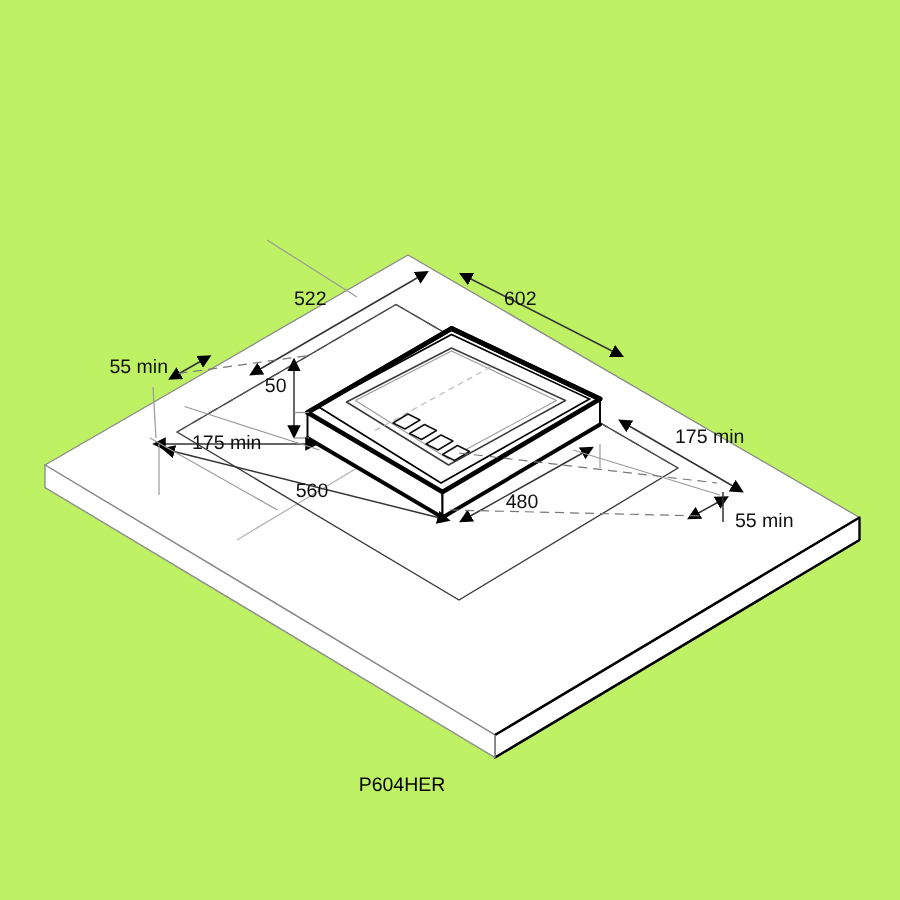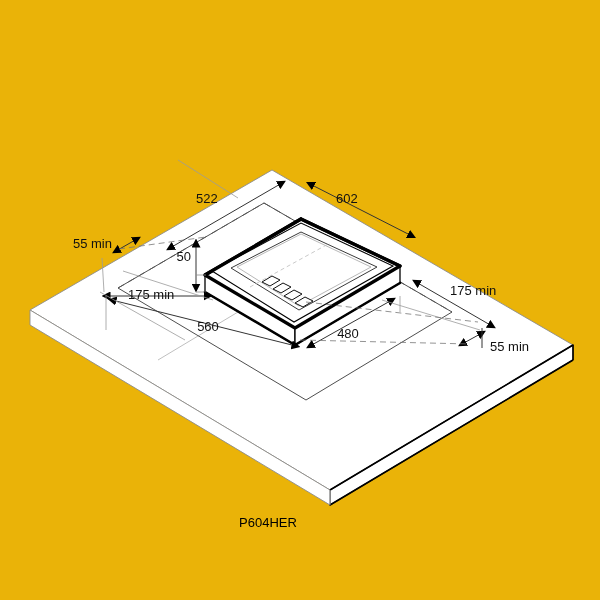--- a/index.html
+++ b/index.html
@@ -5,21 +5,21 @@
 <style>
   html, body {
     margin: 0;
     padding: 0;
     background: #ffffff;
   }
   #page {
     position: relative;
     width: 600px;
     height: 600px;
-    background: #eab308;
+    background: #bef264;
     font-family: "Liberation Sans", sans-serif;
     overflow: hidden;
   }
   #drawing {
     position: absolute;
     left: 0;
     top: 0;
     width: 600px;
     height: 600px;
   }

